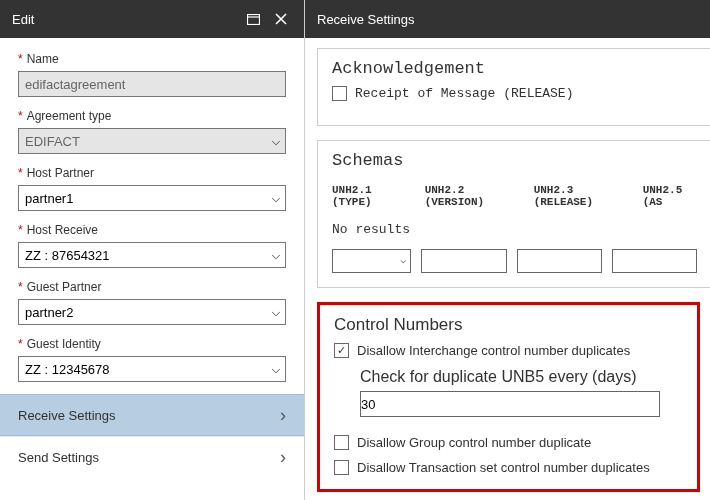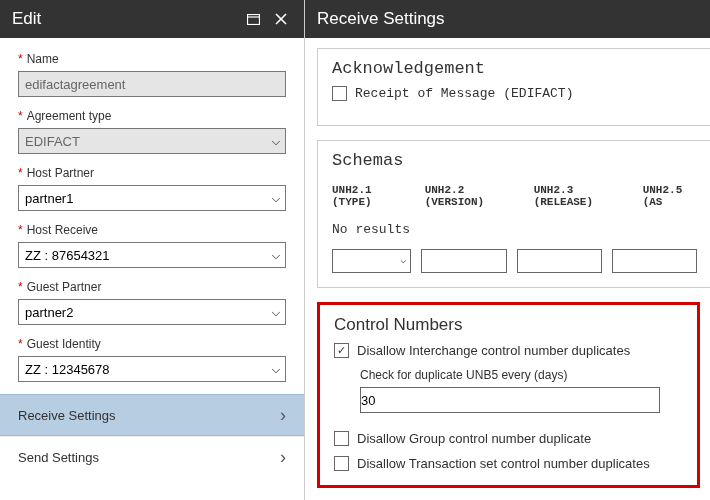--- a/index.html
+++ b/index.html
@@ -1,20 +1,20 @@
 <!DOCTYPE html>
 <html><head>
 <meta charset="utf-8">
 <style>
   * { box-sizing: border-box; margin: 0; padding: 0; }
   body { font-family: "Segoe UI", Arial, sans-serif; font-size: 13px; color: #323130; background: #fff; width: 710px; height: 500px; overflow: hidden; }
   .app { display: flex; height: 100%; }
   .left-pane { width: 305px; border-right: 1px solid #ccc; display: flex; flex-direction: column; }
   .right-pane { flex: 1; display: flex; flex-direction: column; overflow: hidden; }
-  .pane-header { background: #333; color: #fff; height: 38px; display: flex; align-items: center; padding: 0 12px; font-size: 17px; font-weight: 400; }
+  .pane-header { background: #333; color: #fff; height: 38px; display: flex; align-items: center; padding: 0 12px; font-size: 13px; font-weight: 400; }
   .pane-header .spacer { flex: 1; }
   .hdr-icon { width: 22px; height: 22px; display: inline-flex; align-items: center; justify-content: center; cursor: pointer; margin-left: 6px; }
   .left-body { padding: 14px 18px 0 18px; overflow-y: auto; }
   .field { margin-bottom: 12px; }
   .field-label { font-size: 12px; margin-bottom: 5px; color: #333; }
   .req-star { color: #c00; margin-right: 4px; }
   .text-input, .select-input { width: 100%; height: 26px; border: 1px solid #777; padding: 0 6px; font-size: 13px; background: #fff; }
   .text-input.disabled, .select-input.disabled { background: #e5e5e5; color: #666; }
   .select-wrap { position: relative; }
   .select-wrap .caret { position: absolute; right: 6px; top: 50%; transform: translateY(-50%); pointer-events: none; font-size: 11px; color:#333; }
@@ -27,21 +27,21 @@
   .chk-row { display: flex; align-items: center; margin-bottom: 10px; font-size: 13px; }
   .chk { width: 15px; height: 15px; border: 1px solid #666; margin-right: 8px; display: inline-flex; align-items: center; justify-content: center; font-size: 11px; color:#333; background:#fff; flex-shrink: 0; }
   .schema-headers { display: flex; gap: 22px; font-size: 11px; font-weight: 600; color: #333; padding: 6px 0; }
   .schema-noresults { font-size: 13px; color: #333; padding: 8px 0 12px 0; }
   .schema-inputs { display: flex; gap: 10px; }
   .schema-inputs .sel-small { width: 82px; height: 24px; border: 1px solid #666; position: relative; }
   .schema-inputs .sel-small .caret { position: absolute; right: 4px; top: 4px; font-size: 10px;}
   .schema-inputs .inp-small { width: 88px; height: 24px; border: 1px solid #666; }
   .highlight-box { border: 3px solid #d40000; padding: 10px 14px 14px 14px; margin-right: 10px; }
   .indent-block { margin: 8px 0 18px 26px; }
-  .indent-block .sub-label { font-size: 12px; margin-bottom: 5px; }
+  .indent-block .sub-label { font-size: 16px; margin-bottom: 5px; }
   .indent-block .sub-input { width: 300px; height: 26px; border: 1px solid #666; padding: 0 0; font-size: 13px; }
 </style>
 </head>
 <body>
 
 <div class="app">
 
   <div class="left-pane">
     <div class="pane-header">
       <span>Edit</span>
@@ -113,21 +113,21 @@
   <div class="right-pane">
     <div class="pane-header">
       <span>Receive Settings</span>
     </div>
     <div class="right-body">
 
       <div class="section">
         <div class="section-title">Acknowledgement</div>
         <div class="chk-row">
           <span class="chk"></span>
-          <span>Receipt of Message (EDIFACT)</span>
+          <span>Receipt of Message (RELEASE)</span>
         </div>
       </div>
 
       <div class="section">
         <div class="section-title">Schemas</div>
         <div class="schema-headers">
           <span>UNH2.1 (TYPE)</span>
           <span>UNH2.2 (VERSION)</span>
           <span>UNH2.3 (RELEASE)</span>
           <span>UNH2.5 (AS</span>

